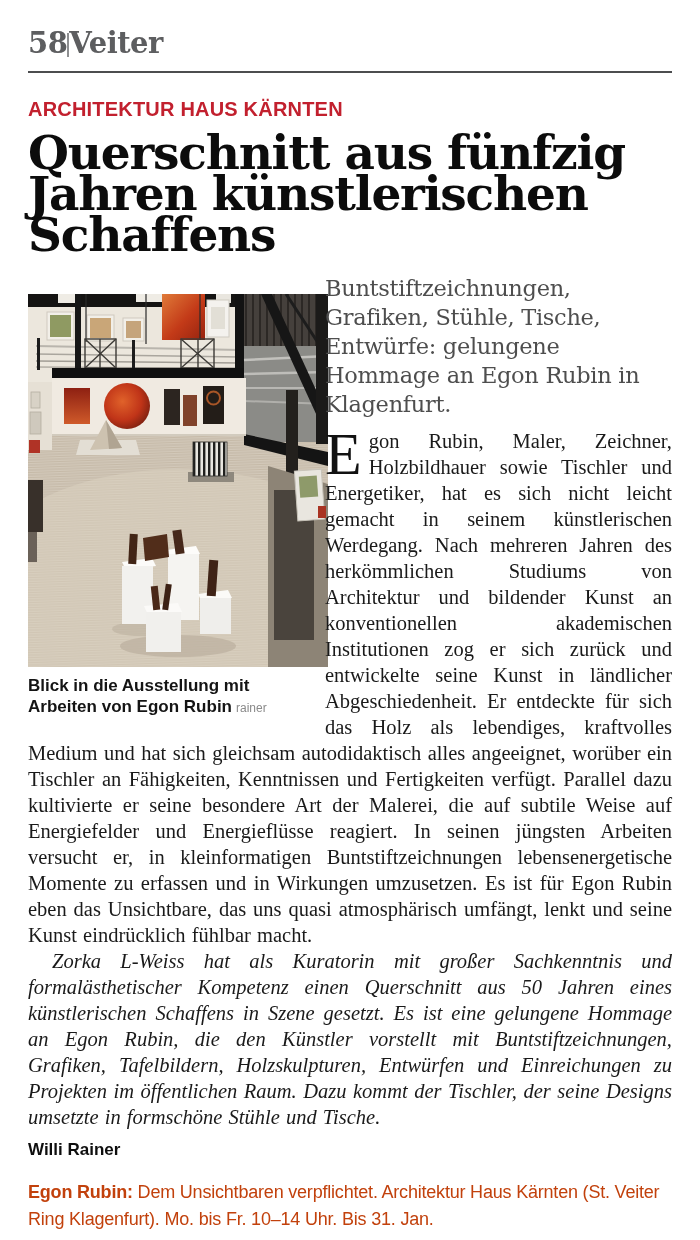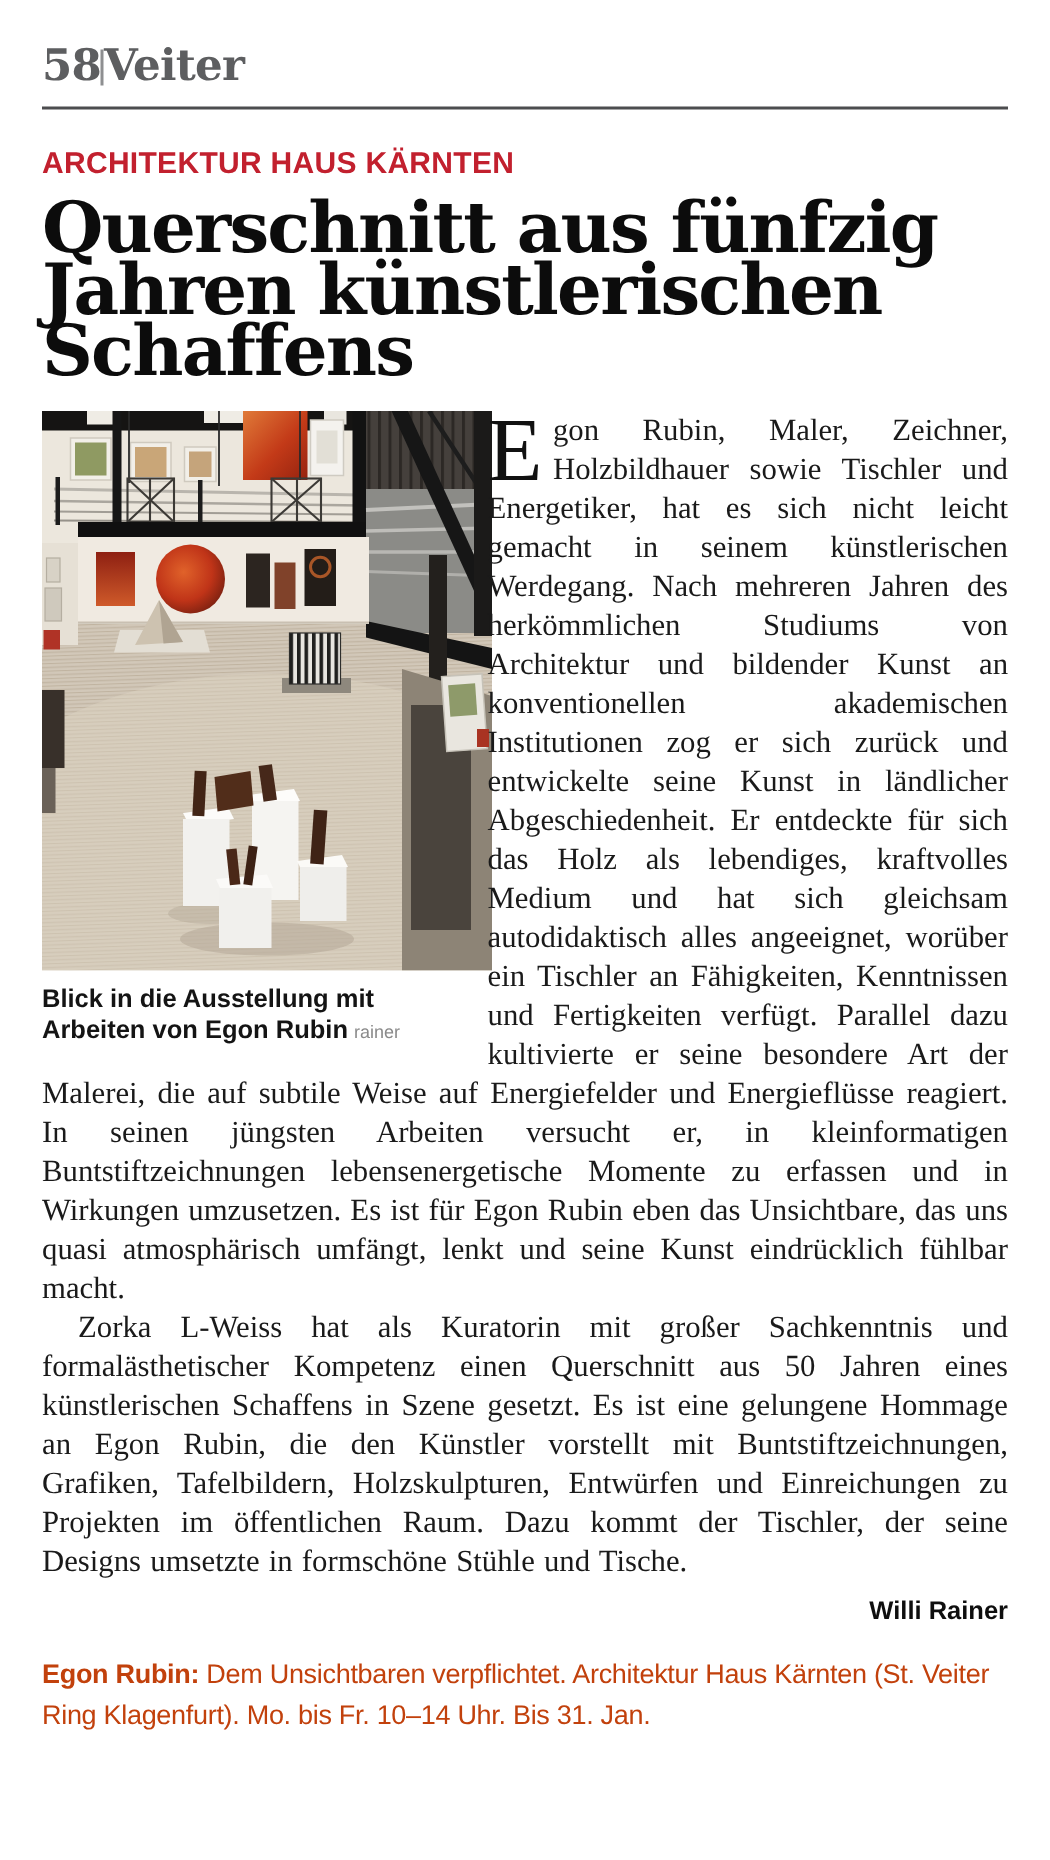--- a/index.html
+++ b/index.html
@@ -24,41 +24,41 @@
     margin-top:25px;font-family:"Liberation Sans", sans-serif;font-weight:bold;
     font-size:20px;color:#c2202e;letter-spacing:.2px;
   }
   .headline{
     margin:11px 0 0 0;font-family:"DejaVu Serif", serif;font-weight:bold;
     font-size:47px;line-height:41px;color:#0c0c0c;letter-spacing:-1.2px;
   }
 
   
   .article-flow{margin-top:19px;font-size:20.5px;line-height:26px;}
-  .photo-figure{float:left;width:284px;margin:0 13px 4px 0;}
+  .photo-figure{float:left;width:284px;margin:20px 13px 4px 0;}
   .photo-figure svg{display:block;}
   .figure-caption{
     margin-top:8px;font-family:"Liberation Sans", sans-serif;font-weight:bold;
     font-size:17px;line-height:21px;color:#141414;
   }
   .credit{font-size:12px;font-weight:normal;color:#8a8a8a;margin-left:4px;}
 
   .lead{
     margin:0 0 9px 0;font-family:"DejaVu Serif", serif;font-size:22.5px;
     line-height:29px;color:#4e4e4e;text-align:left;letter-spacing:-0.3px;
   }
   .body-par{margin:0;text-align:justify;hyphens:auto;-webkit-hyphens:auto;word-spacing:1px;}
   .dropcap{
     float:left;font-family:"Liberation Serif", serif;font-size:60px;line-height:48px;
     padding:2px 7px 0 0;color:#111;
   }
-  .par-indent{text-indent:24px;}
+  .par-indent{text-indent:24px;font-style:italic;}
 
   .byline{
-    clear:right;text-align:right;margin-top:7px;
+    clear:right;margin-top:7px;
     font-family:"Liberation Sans", sans-serif;font-weight:bold;font-size:17px;color:#0e0e0e;
   }
 
   
   .footer-info{
     clear:both;margin-top:16px;font-family:"Liberation Sans", sans-serif;
     font-size:18px;line-height:27px;color:#c2410c;letter-spacing:-0.2px;
   }
   .footer-lead-in{font-weight:bold;}
 </style>
@@ -224,20 +224,21 @@
         <rect x="146" y="236" width="9" height="24" fill="#46281a" transform="rotate(-8 150 248)"></rect>
         <rect x="180" y="266" width="9" height="36" fill="#3f2316" transform="rotate(4 184 284)"></rect>
         <rect x="124" y="292" width="7" height="24" fill="#4a2818" transform="rotate(-6 127 304)"></rect>
         <rect x="136" y="290" width="6" height="26" fill="#3c2114" transform="rotate(8 139 303)"></rect>
       </svg>
       <figcaption class="figure-caption">
         <span>Blick in die Ausstellung mit Arbeiten von Egon Rubin</span><span class="credit">rainer</span>
       </figcaption>
     </figure>
 
+    <p class="lead">Buntstiftzeichnungen, Grafiken, Stühle, Tische, Entwürfe: gelungene Hommage an Egon Rubin in Klagenfurt.</p>
 
     <p class="body-par"><span class="dropcap">E</span><span>gon Rubin, Maler, Zeichner, Holzbildhauer sowie Tischler und Energetiker, hat es sich nicht leicht gemacht in seinem künstlerischen Werdegang. Nach mehreren Jahren des herkömmlichen Studiums von Architektur und bildender Kunst an konventionellen akademischen Institutionen zog er sich zurück und entwickelte seine Kunst in ländlicher Abgeschiedenheit. Er entdeckte für sich das Holz als lebendiges, kraftvolles Medium und hat sich gleichsam autodidaktisch alles angeeignet, worüber ein Tischler an Fähigkeiten, Kenntnissen und Fertigkeiten verfügt. Parallel dazu kultivierte er seine besondere Art der Malerei, die auf subtile Weise auf Energiefelder und Energieflüsse reagiert. In seinen jüngsten Arbeiten versucht er, in kleinformatigen Buntstiftzeichnungen lebensenergetische Momente zu erfassen und in Wirkungen umzusetzen. Es ist für Egon Rubin eben das Unsichtbare, das uns quasi atmosphärisch umfängt, lenkt und seine Kunst eindrücklich fühlbar macht.</span></p>
 
     <p class="body-par par-indent">Zorka L-Weiss hat als Kuratorin mit großer Sachkenntnis und formalästhetischer Kompetenz einen Querschnitt aus 50 Jahren eines künstlerischen Schaffens in Szene gesetzt. Es ist eine gelungene Hommage an Egon Rubin, die den Künstler vorstellt mit Buntstiftzeichnungen, Grafiken, Tafelbildern, Holzskulpturen, Entwürfen und Einreichungen zu Projekten im öffentlichen Raum. Dazu kommt der Tischler, der seine Designs umsetzte in formschöne Stühle und Tische.</p>
 
     <div class="byline">Willi Rainer</div>
   </div>
 
   <div class="footer-info">
     <span class="footer-lead-in">Egon Rubin:</span><span> Dem Unsichtbaren verpflichtet. Architektur Haus Kärnten (St. Veiter Ring Klagenfurt). Mo. bis Fr. 10–14 Uhr. Bis 31. Jan.</span>

